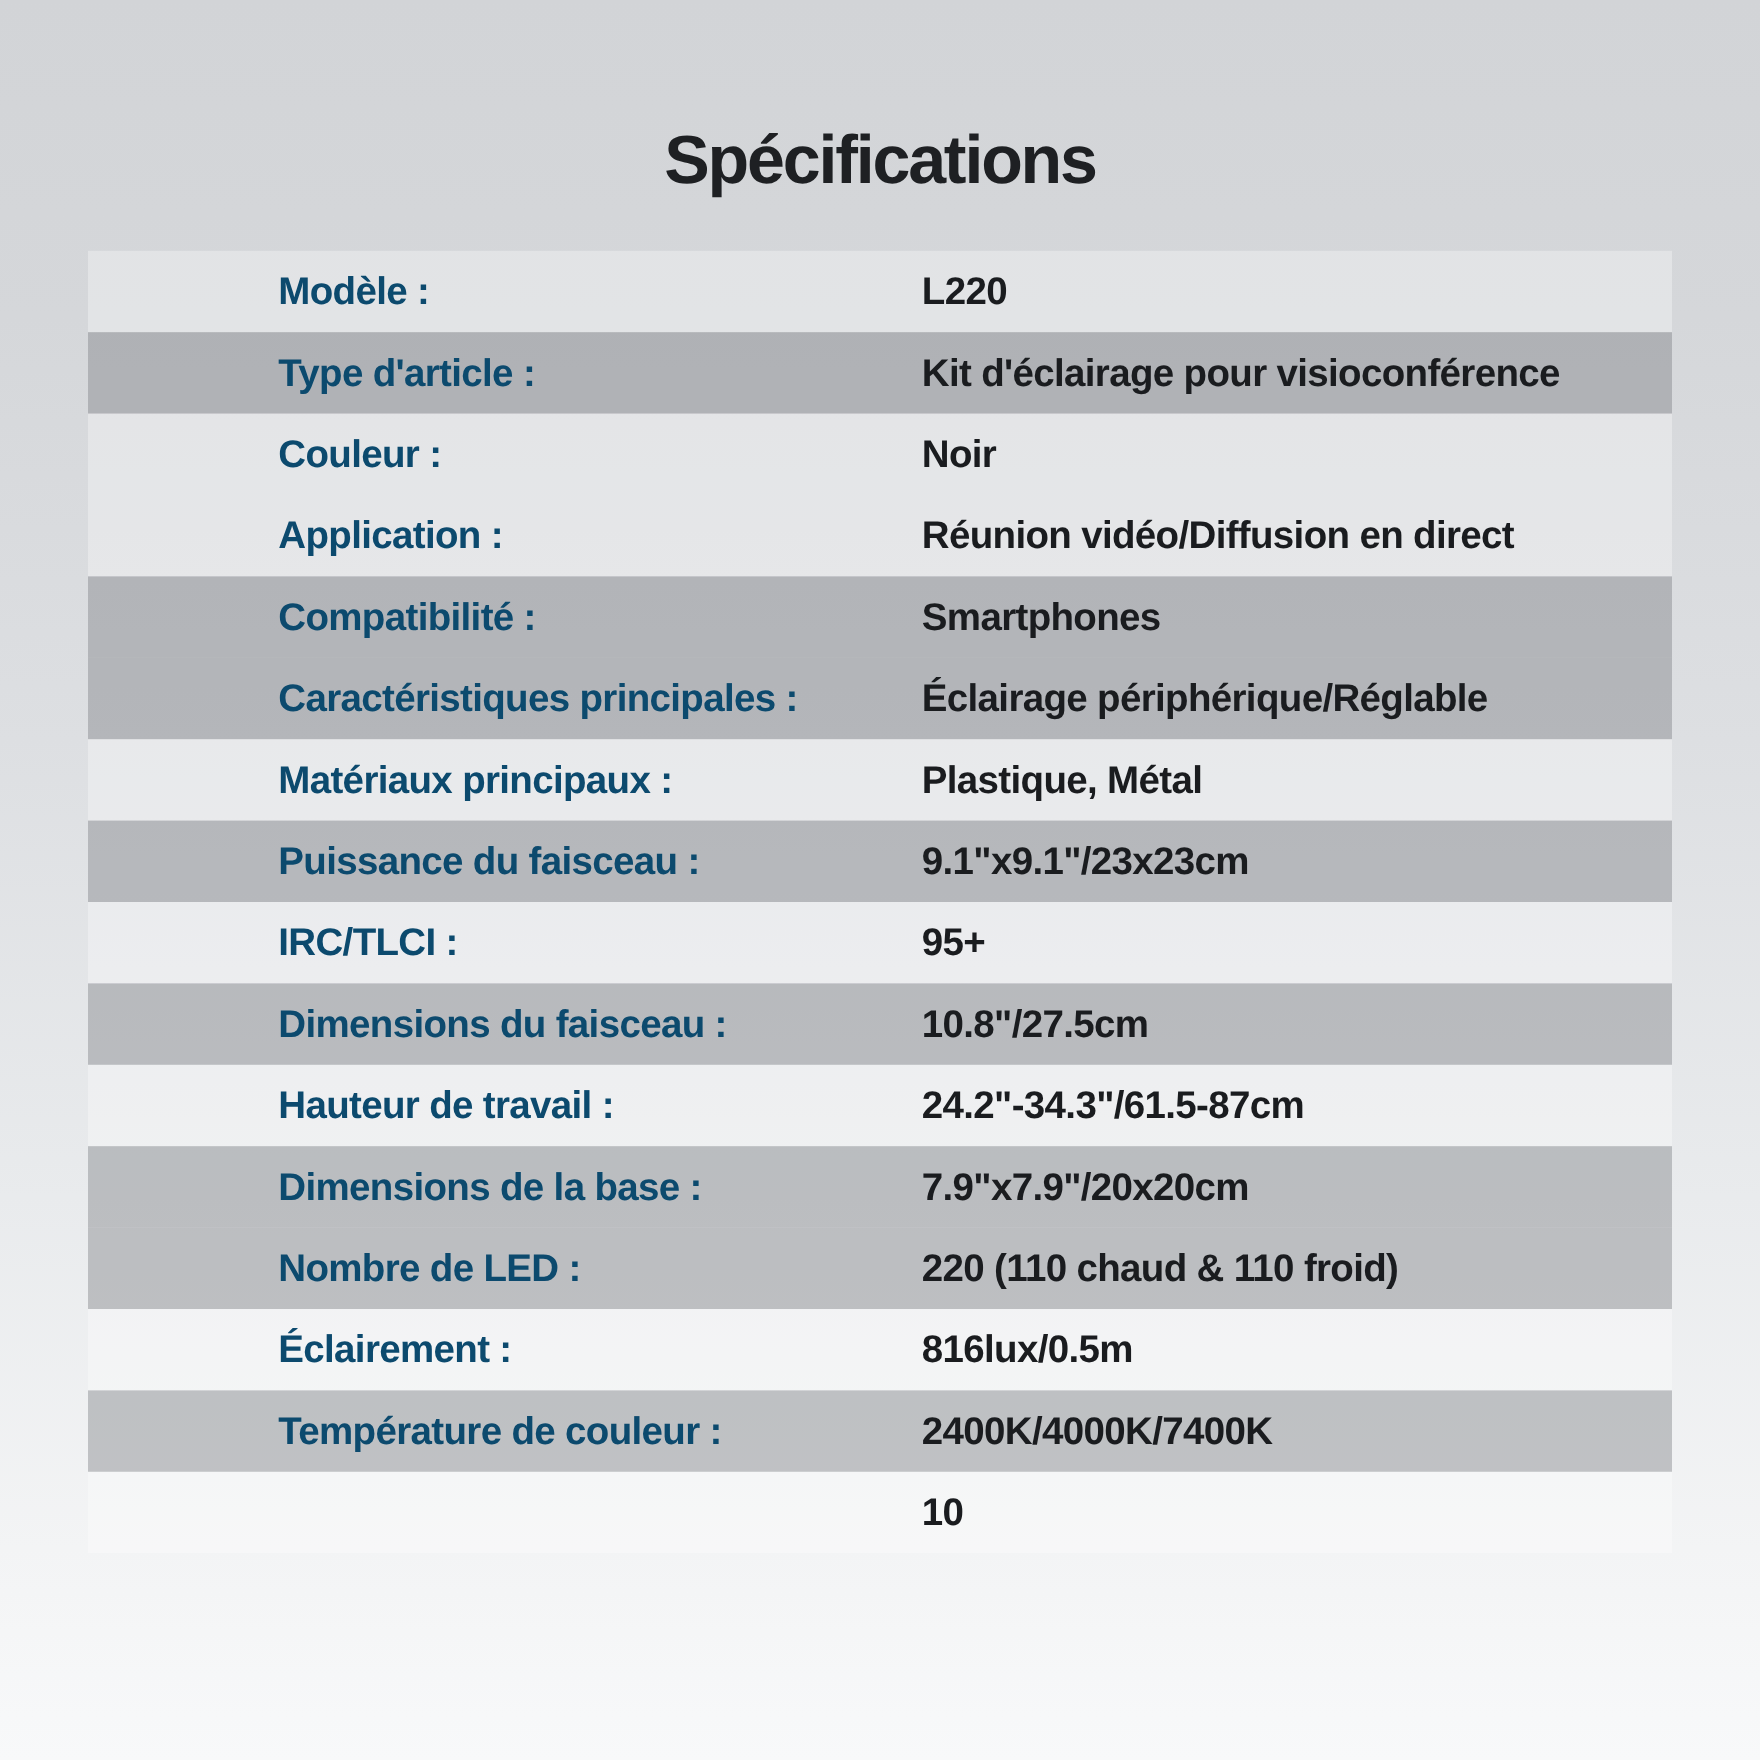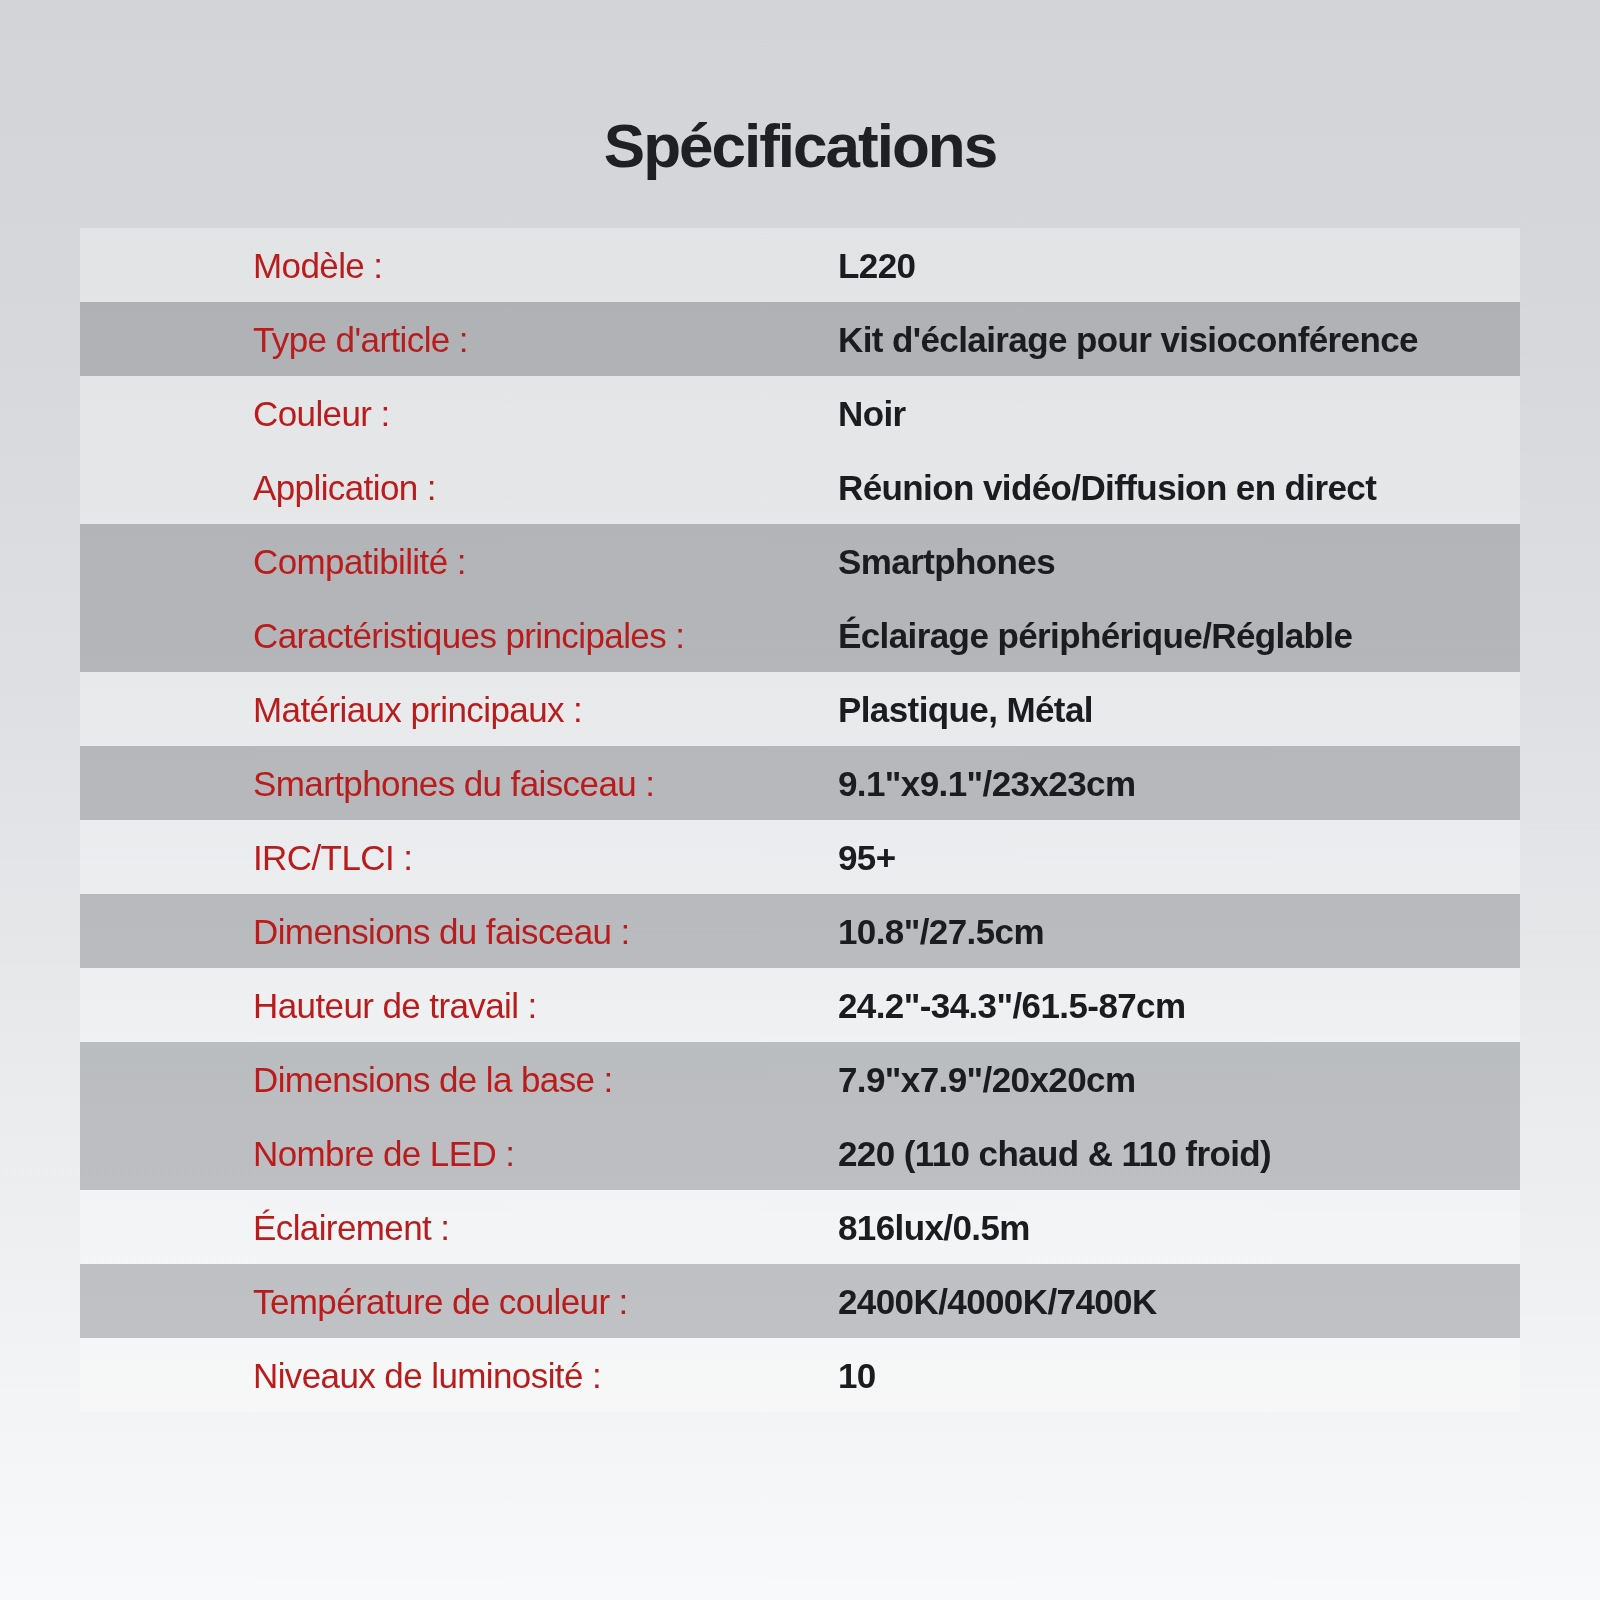--- a/index.html
+++ b/index.html
@@ -55,22 +55,22 @@
     position: absolute;
     top: 50%;
     transform: translateY(-50%);
     white-space: nowrap;
     font-size: 35px;
     letter-spacing: -0.6px;
     line-height: 1;
   }
   .label {
     left: 173px;
-    font-weight: 400;
-    color: #b91c1c;
+    font-weight: 700;
+    color: #0c4a6e;
   }
   .value {
     left: 758px;
     font-weight: 700;
     color: #1a1c1f;
   }
 </style>
 </head>
 <body>
 
@@ -99,21 +99,21 @@
     </div>
     <div class="row dark">
       <span class="cell label">Caractéristiques principales :</span>
       <span class="cell value">Éclairage périphérique/Réglable</span>
     </div>
     <div class="row light">
       <span class="cell label">Matériaux principaux :</span>
       <span class="cell value">Plastique, Métal</span>
     </div>
     <div class="row dark">
-      <span class="cell label">Smartphones du faisceau :</span>
+      <span class="cell label">Puissance du faisceau :</span>
       <span class="cell value">9.1"x9.1"/23x23cm</span>
     </div>
     <div class="row light">
       <span class="cell label">IRC/TLCI :</span>
       <span class="cell value">95+</span>
     </div>
     <div class="row dark">
       <span class="cell label">Dimensions du faisceau :</span>
       <span class="cell value">10.8"/27.5cm</span>
     </div>
@@ -131,16 +131,15 @@
     </div>
     <div class="row light">
       <span class="cell label">Éclairement :</span>
       <span class="cell value">816lux/0.5m</span>
     </div>
     <div class="row dark">
       <span class="cell label">Température de couleur :</span>
       <span class="cell value">2400K/4000K/7400K</span>
     </div>
     <div class="row light">
-      <span class="cell label">Niveaux de luminosité :</span>
       <span class="cell value">10</span>
     </div>
   </div>
 
 </body></html>

